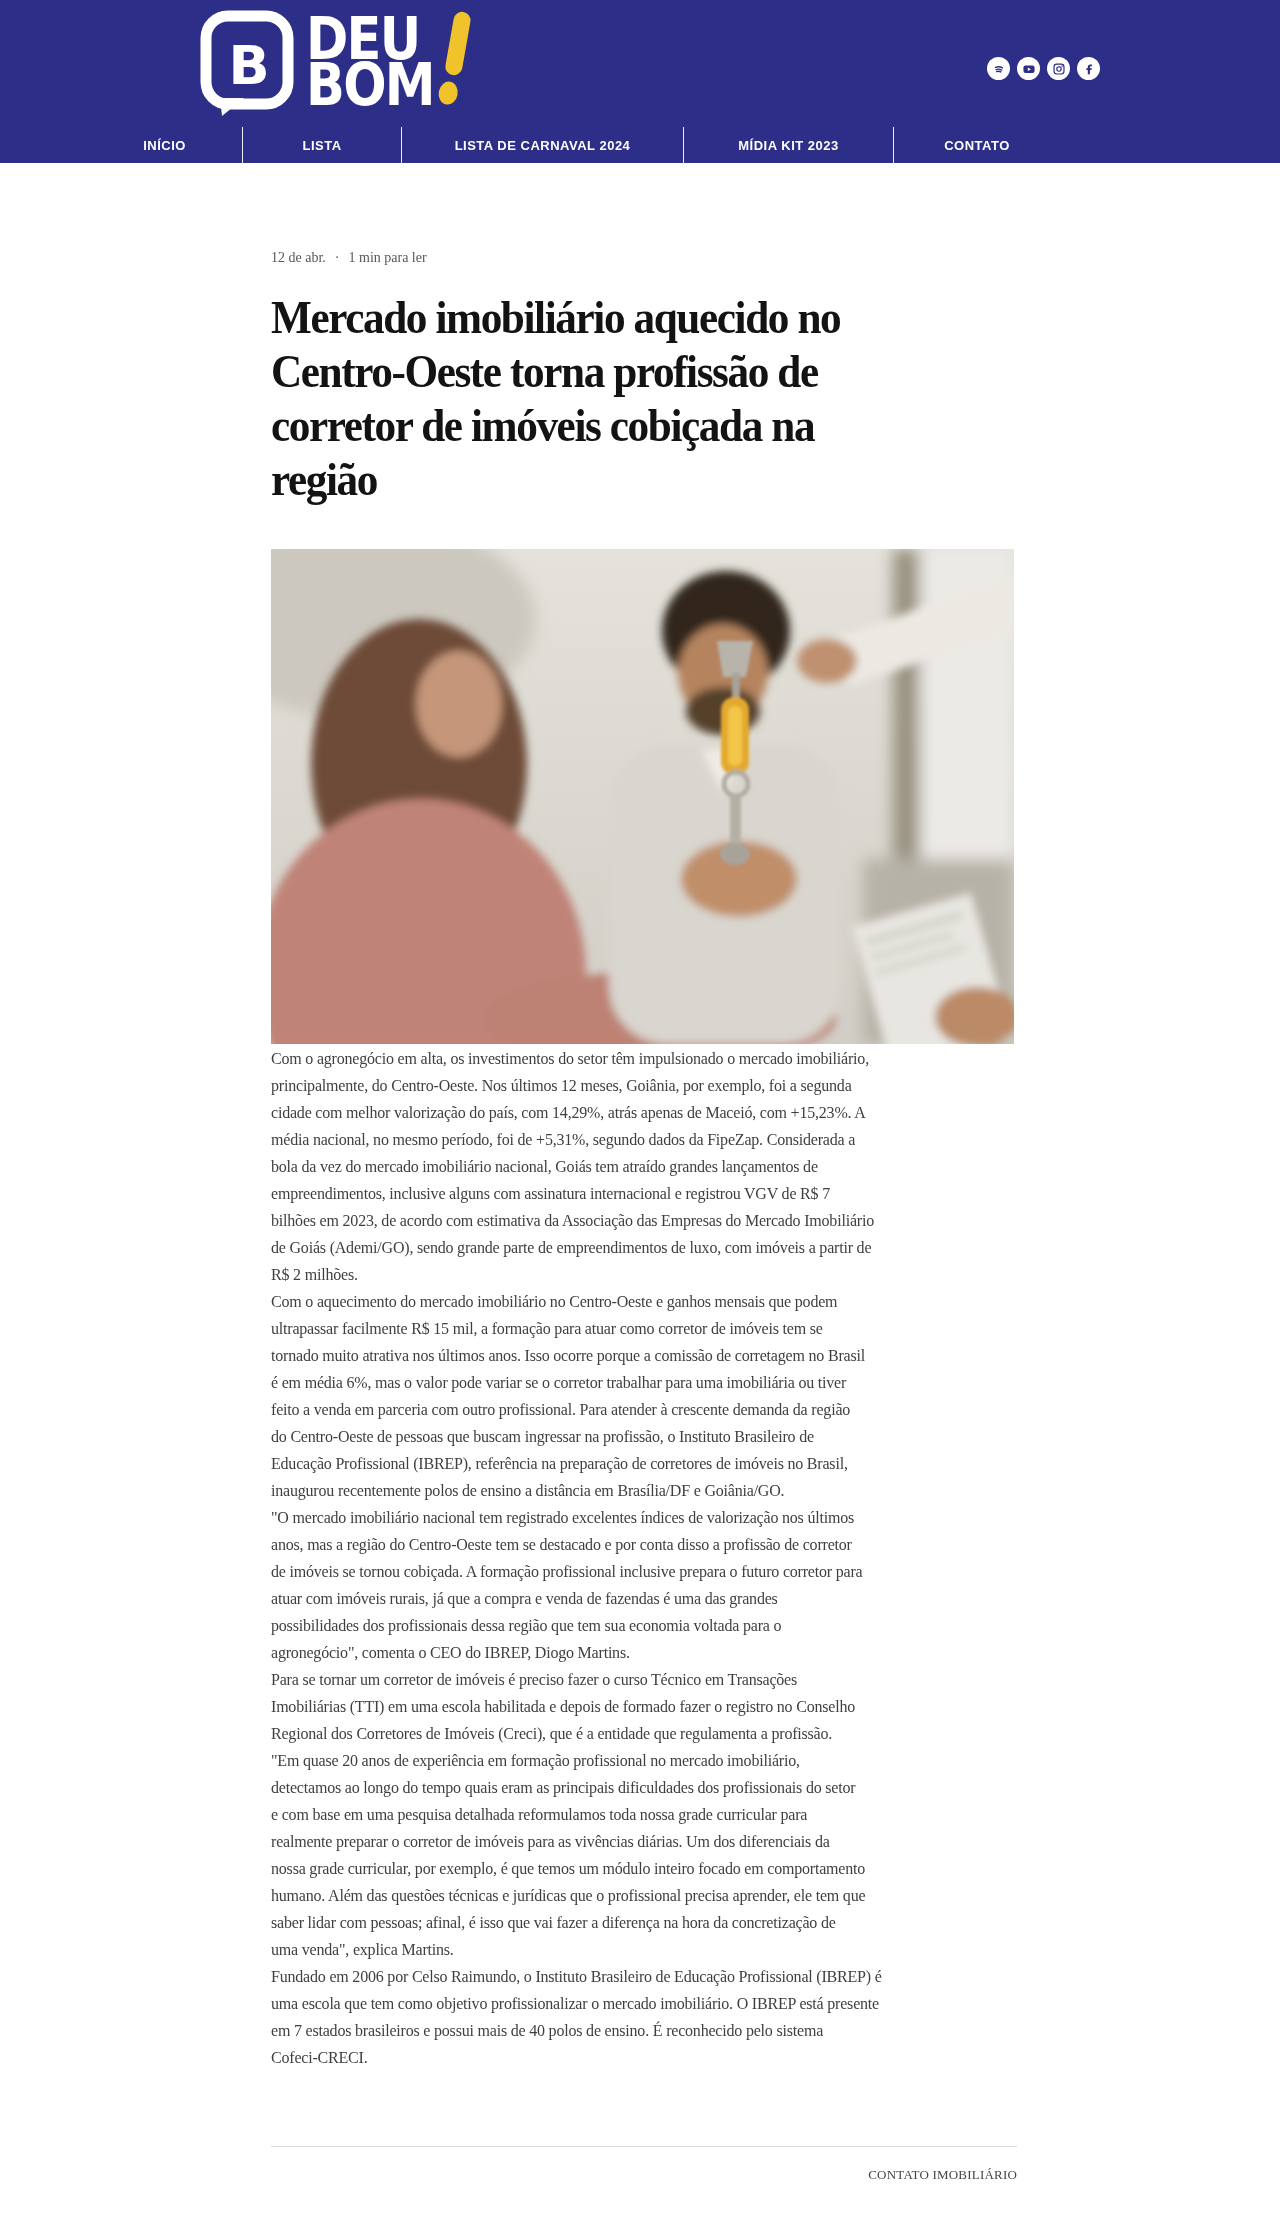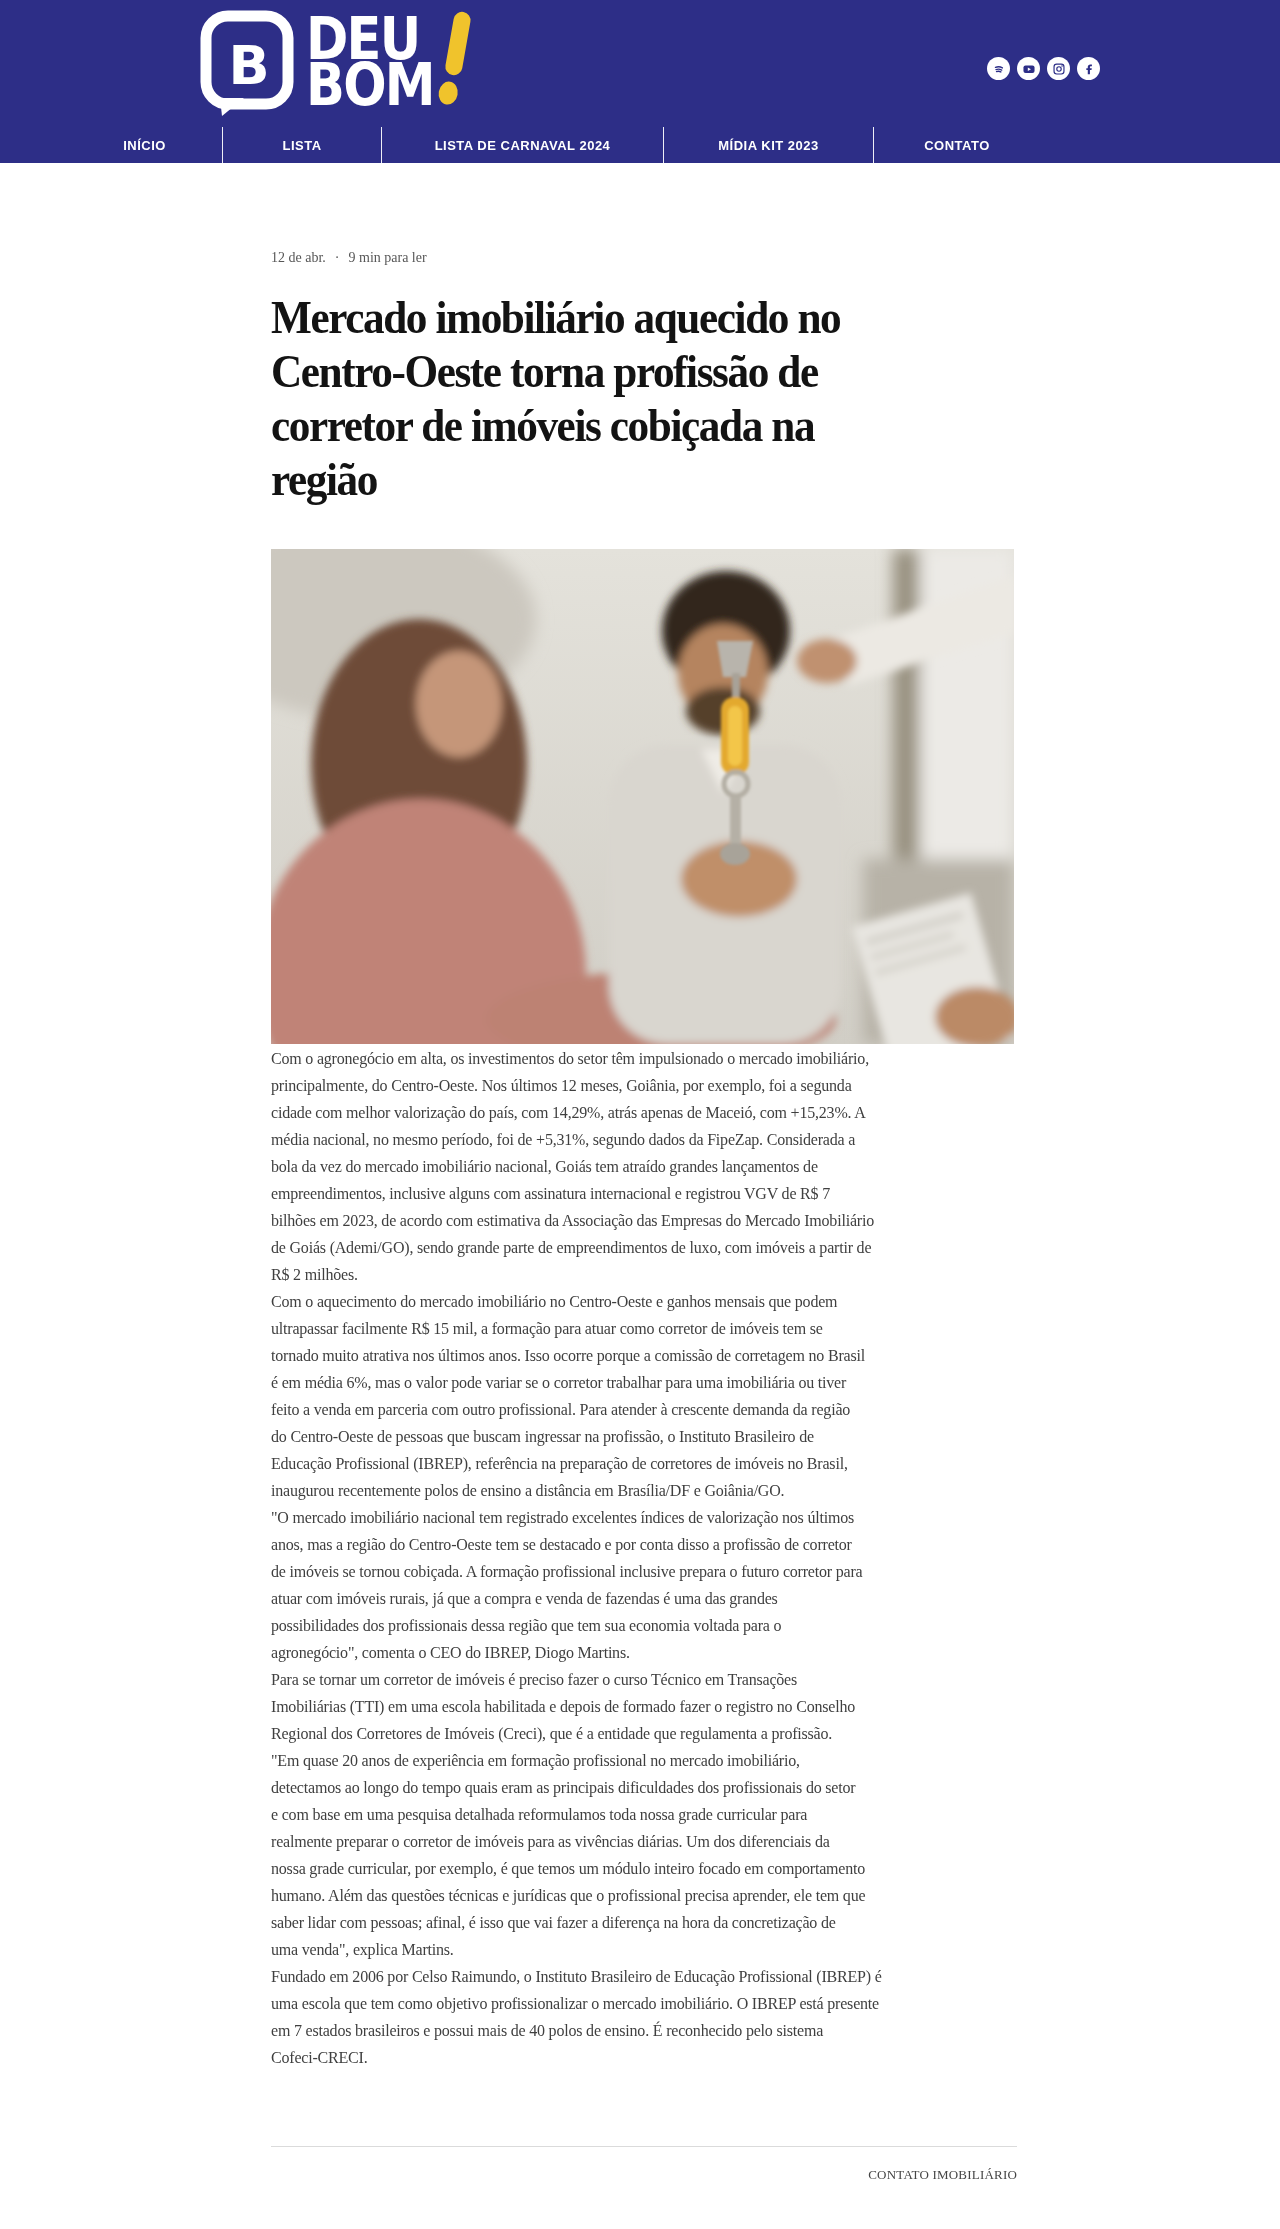--- a/index.html
+++ b/index.html
@@ -18,21 +18,21 @@
   .logo-excl { margin-left:4px; margin-top:2px; transform:rotate(10deg); transform-origin:center top; }
   .logo-excl .bar { width:17px; height:64px; border-radius:9px; background:#f0c32c; }
   .logo-excl .dot { width:19px; height:23px; border-radius:50%; background:#f0c32c; margin-top:7px; margin-left:-2px; }
 
   .social { position:absolute; top:57px; right:180px; display:flex; gap:7px; }
   .social-circle { width:23px; height:23px; border-radius:50%; background:#fff;
                    display:flex; align-items:center; justify-content:center; cursor:pointer; }
   .social-circle svg { display:block; }
 
   .nav { position:absolute; left:0; bottom:0; width:100%; height:36px; display:flex;
-         padding-left:67px;align-items:center; }
+         padding-left:87px;align-items:center; }
   .nav-item { display:flex; align-items:center; justify-content:center; color:#fff;
               font-size:13px; font-weight:700; letter-spacing:0.5px; cursor:pointer; height:100%; }
   .nav-item:not(:last-child){ border-right:1px solid rgba(255,255,255,0.92); }
   .nav-w1{ width:156px; } .nav-w2{ width:159px; } .nav-w3{ width:282px; }
   .nav-w4{ width:210px; } .nav-w5{ width:166px; }
 
   
   .content { width:746px; margin-left:271px;font-family:Liberation Serif, serif; }
   .post-meta { padding-top:87px; display:flex; align-items:center; gap:9px;
                font-size:14px; color:#575757; }
@@ -121,21 +121,21 @@
           <span>CONTATO</span>
         </div>
     </div>
   </div>
 
   <div class="content">
 
     <div class="post-meta">
       <span>12 de abr.</span>
       <span class="dot">·</span>
-      <span>9 min para ler</span>
+      <span>1 min para ler</span>
     </div>
 
     <h1 class="post-title">Mercado imobiliário aquecido no
 Centro-Oeste torna profissão de
 corretor de imóveis cobiçada na
 região</h1>
 
     <figure class="hero" style="margin:42px 0 0 0;">
       <svg width="743" height="495" viewBox="0 0 743 495">
         <defs>

